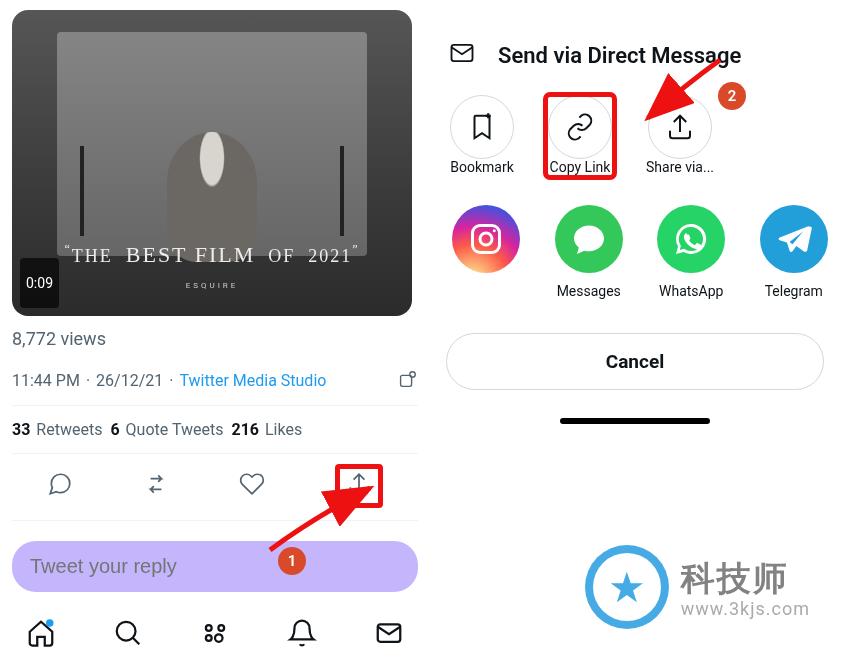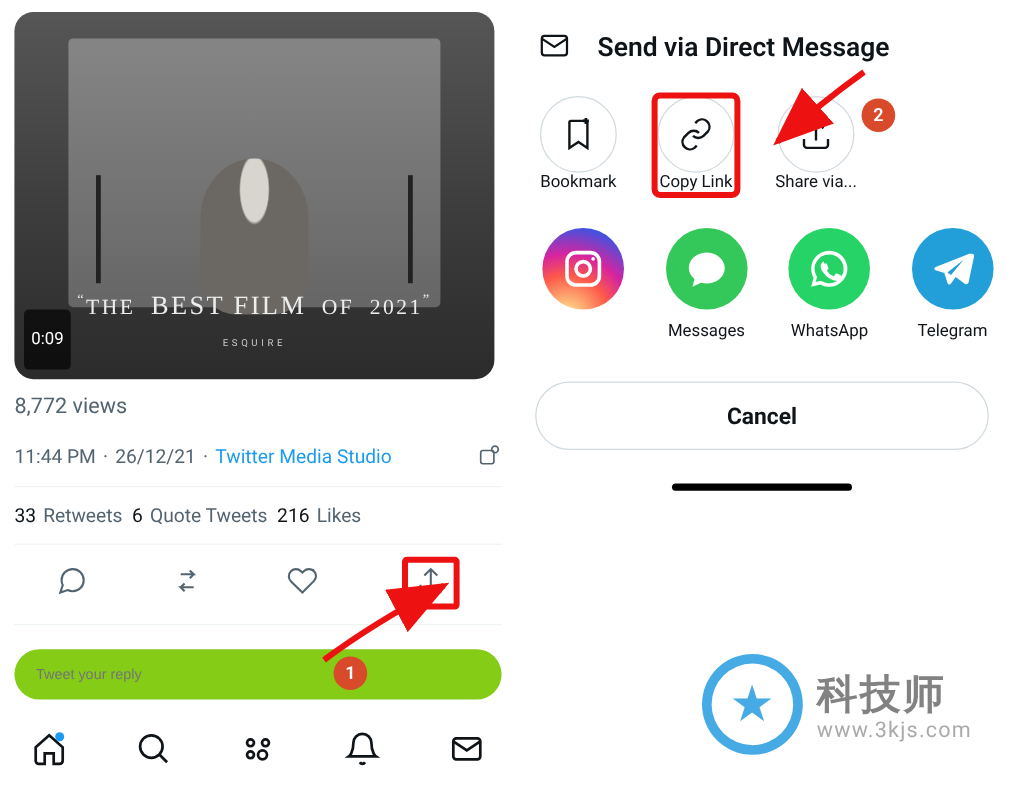--- a/index.html
+++ b/index.html
@@ -1,45 +1,45 @@
 <!DOCTYPE html>
 <html><head>
 <meta charset="utf-8">
 <style>
   * { box-sizing: border-box; }
   body { margin: 0; padding: 0; font-family: -apple-system, BlinkMacSystemFont, "Segoe UI", Roboto, Helvetica, Arial, sans-serif; width: 850px; height: 661px; background: #fff; position: relative; }
   .wrap { display: flex; width: 100%; height: 100%; }
   .pane { position: relative; }
   .left { width: 430px; padding: 10px 12px 0 12px; }
-  .right { width: 420px; padding: 20px 20px 0 10px; }
+  .right { width: 420px; padding: 20px 20px 0 10px; margin-top: 15px; }
   
   .video { position: relative; width: 400px; height: 306px; border-radius: 16px; overflow: hidden; background: linear-gradient(180deg, #565656 0%, #3a3a3a 60%, #2b2b2b 100%); }
   .inner-frame { position: absolute; inset: 22px 45px 60px 45px; background: linear-gradient(180deg, #858585 0%, #666 100%); border-radius: 4px; }
   .figure-body { position: absolute; left: 50%; top: 40%; transform: translateX(-50%); width: 90px; height: 130px; background: radial-gradient(ellipse at 50% 20%, #d8d5cf 0 18%, #6b6864 20% 100%); border-radius: 45px 45px 30px 30px / 50px 50px 30px 30px; }
   .candelabra { position: absolute; bottom: 80px; width: 30px; height: 90px; }
   .candelabra::before, .candelabra::after { content: ""; position: absolute; background: #222; }
   .candelabra::before { left: 13px; top: 0; width: 4px; height: 90px; }
   .cand-l { left: 55px; } .cand-r { right: 55px; }
   .title-text { position: absolute; bottom: 48px; left: 0; right: 0; text-align: center; color: #ededed; font-family: Georgia, 'Times New Roman', serif; letter-spacing: 2px; font-size: 18px; }
   .title-text .q { font-size: 12px; vertical-align: top; }
   .title-text .best { font-size: 22px; font-weight: normal; }
   .sub-text { position: absolute; bottom: 26px; left: 0; right: 0; text-align: center; color: #ccc; font-size: 8px; letter-spacing: 3px; }
   .duration { position: absolute; left: 8px; bottom: 8px; background: rgba(0,0,0,0.65); color: #fff; font-size: 14px; padding: 17px 6px; border-radius: 4px; }
   .views { margin-top: 12px; color: #536471; font-size: 18px; }
   .meta-row { margin-top: 20px; display: flex; align-items: center; justify-content: space-between; color: #536471; font-size: 16px; border-bottom: 1px solid #eff3f4; padding-bottom: 14px; }
   .meta-row .time-date { display: flex; gap: 4px; flex-wrap: wrap; align-items: center; }
   .meta-row a { color: #1d9bf0; text-decoration: none; }
   .device-icon { width: 22px; height: 22px; position: relative; }
   .stats { display: flex; gap: 8px; color: #536471; font-size: 16px; padding: 14px 0; border-bottom: 1px solid #eff3f4; }
-  .stats b { color: #0f1419; font-weight: 400; margin-right: 2px; }
+  .stats b { color: #0f1419; font-weight: 700; margin-right: 2px; }
   .actions { display: flex; justify-content: space-around; align-items: center; padding: 10px 0 12px; border-bottom: 1px solid #eff3f4; }
   .actions svg { width: 26px; height: 26px; stroke: #536471; fill: none; stroke-width: 1.6; }
   .share-box { border: 5px solid #e11; border-radius: 4px; padding: 2px 6px; }
   .reply-row { margin-top: 20px; }
-  .reply { width: 100%; border: none; background: #84cc16; border-radius: 24px; padding: 14px 18px; font-size: 12px; color: #536471; outline: none; }
+  .reply { width: 100%; border: none; background: #c4b5fd; border-radius: 24px; padding: 14px 18px; font-size: 20px; color: #536471; outline: none; }
   .tabbar { margin-top: 22px; display: flex; justify-content: space-between; padding: 4px 14px; }
   .tabbar svg { width: 30px; height: 30px; stroke: #0f1419; fill: none; stroke-width: 1.8; }
   .home-dot { fill: #1d9bf0; }
   
   .dm-row { display: flex; align-items: center; gap: 22px; padding: 4px 4px 24px 8px; }
   .dm-row svg { width: 28px; height: 28px; stroke: #0f1419; fill: none; stroke-width: 1.6; }
   .dm-row .lbl { font-size: 22px; font-weight: 600; color: #0f1419; }
   .share-options { display: flex; gap: 32px; padding-left: 10px; }
   .opt { display: flex; flex-direction: column; align-items: center; }
   .opt .circle { width: 64px; height: 64px; border-radius: 50%; border: 1px solid #cfd9de; display: flex; align-items: center; justify-content: center; }

